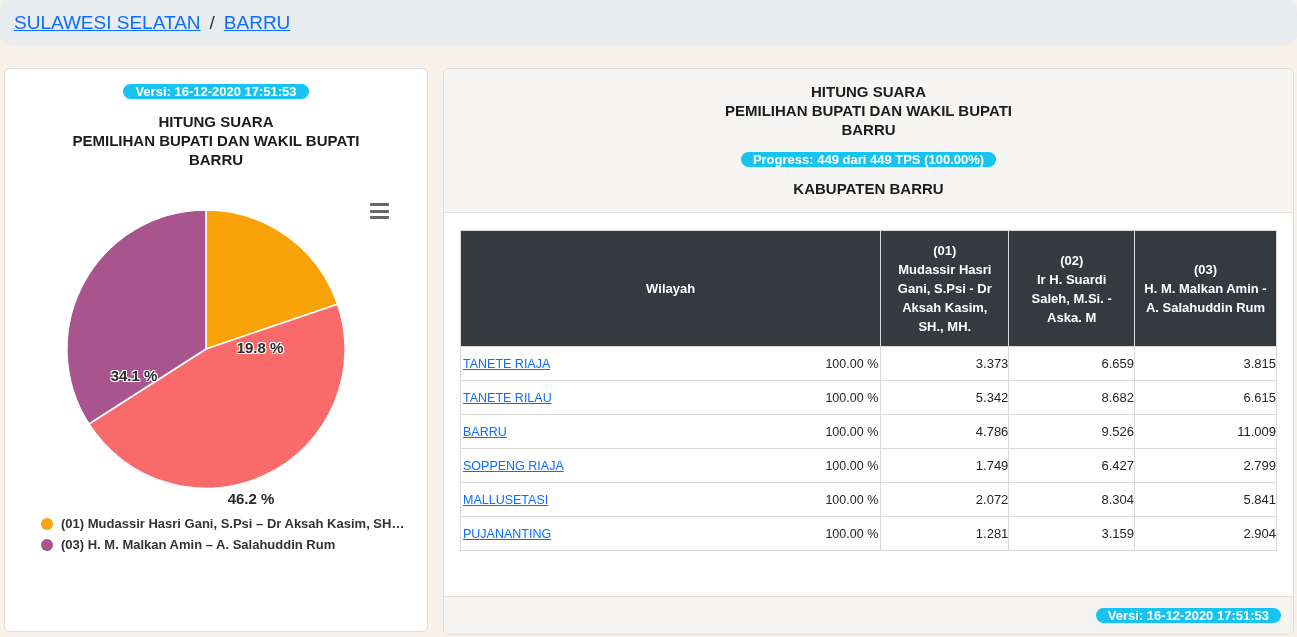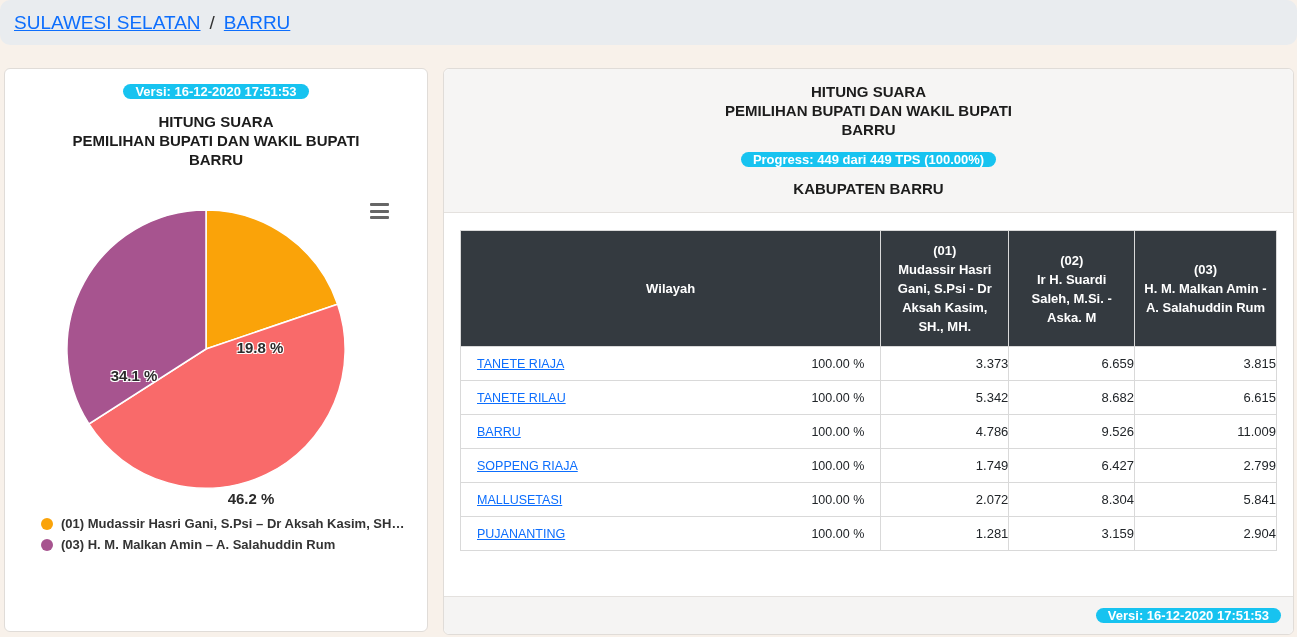--- a/index.html
+++ b/index.html
@@ -45,21 +45,21 @@
     height:38px; display:flex; align-items:center; justify-content:flex-end; padding-right:12px; }
 
   table.results { width:100%; border-collapse:collapse; table-layout:fixed; }
   table.results th, table.results td { border:1px solid #d9d9d9; }
   th.dark { background:#343a40; color:#fff; font-size:13px; font-weight:bold;
     text-align:center; padding:10px 8px; line-height:19px; }
   th.col-region { width:51.5%; }
   th.col-c1 { width:15.7%; } th.col-c2 { width:15.4%;margin-top:39px; } th.col-c3 { width:17.4%; }
   thead th { height:100px; }
   td { height:34px; font-size:13px; color:#212529; background:#fff; }
-  td.region-cell { padding:0 16px; }
+  td.region-cell { padding:0 2px; }
   .region-flex { display:flex; align-items:center; justify-content:space-between; }
   .region-flex a { color:#0d6efd; font-size:12.5px; text-decoration:underline; }
   .pct { font-size:12.5px; color:#212529; }
   td.num { text-align:right; }
   .cand-num { display:block; }
 </style>
 </head>
 <body>
 
 <div class="crumbbar">

